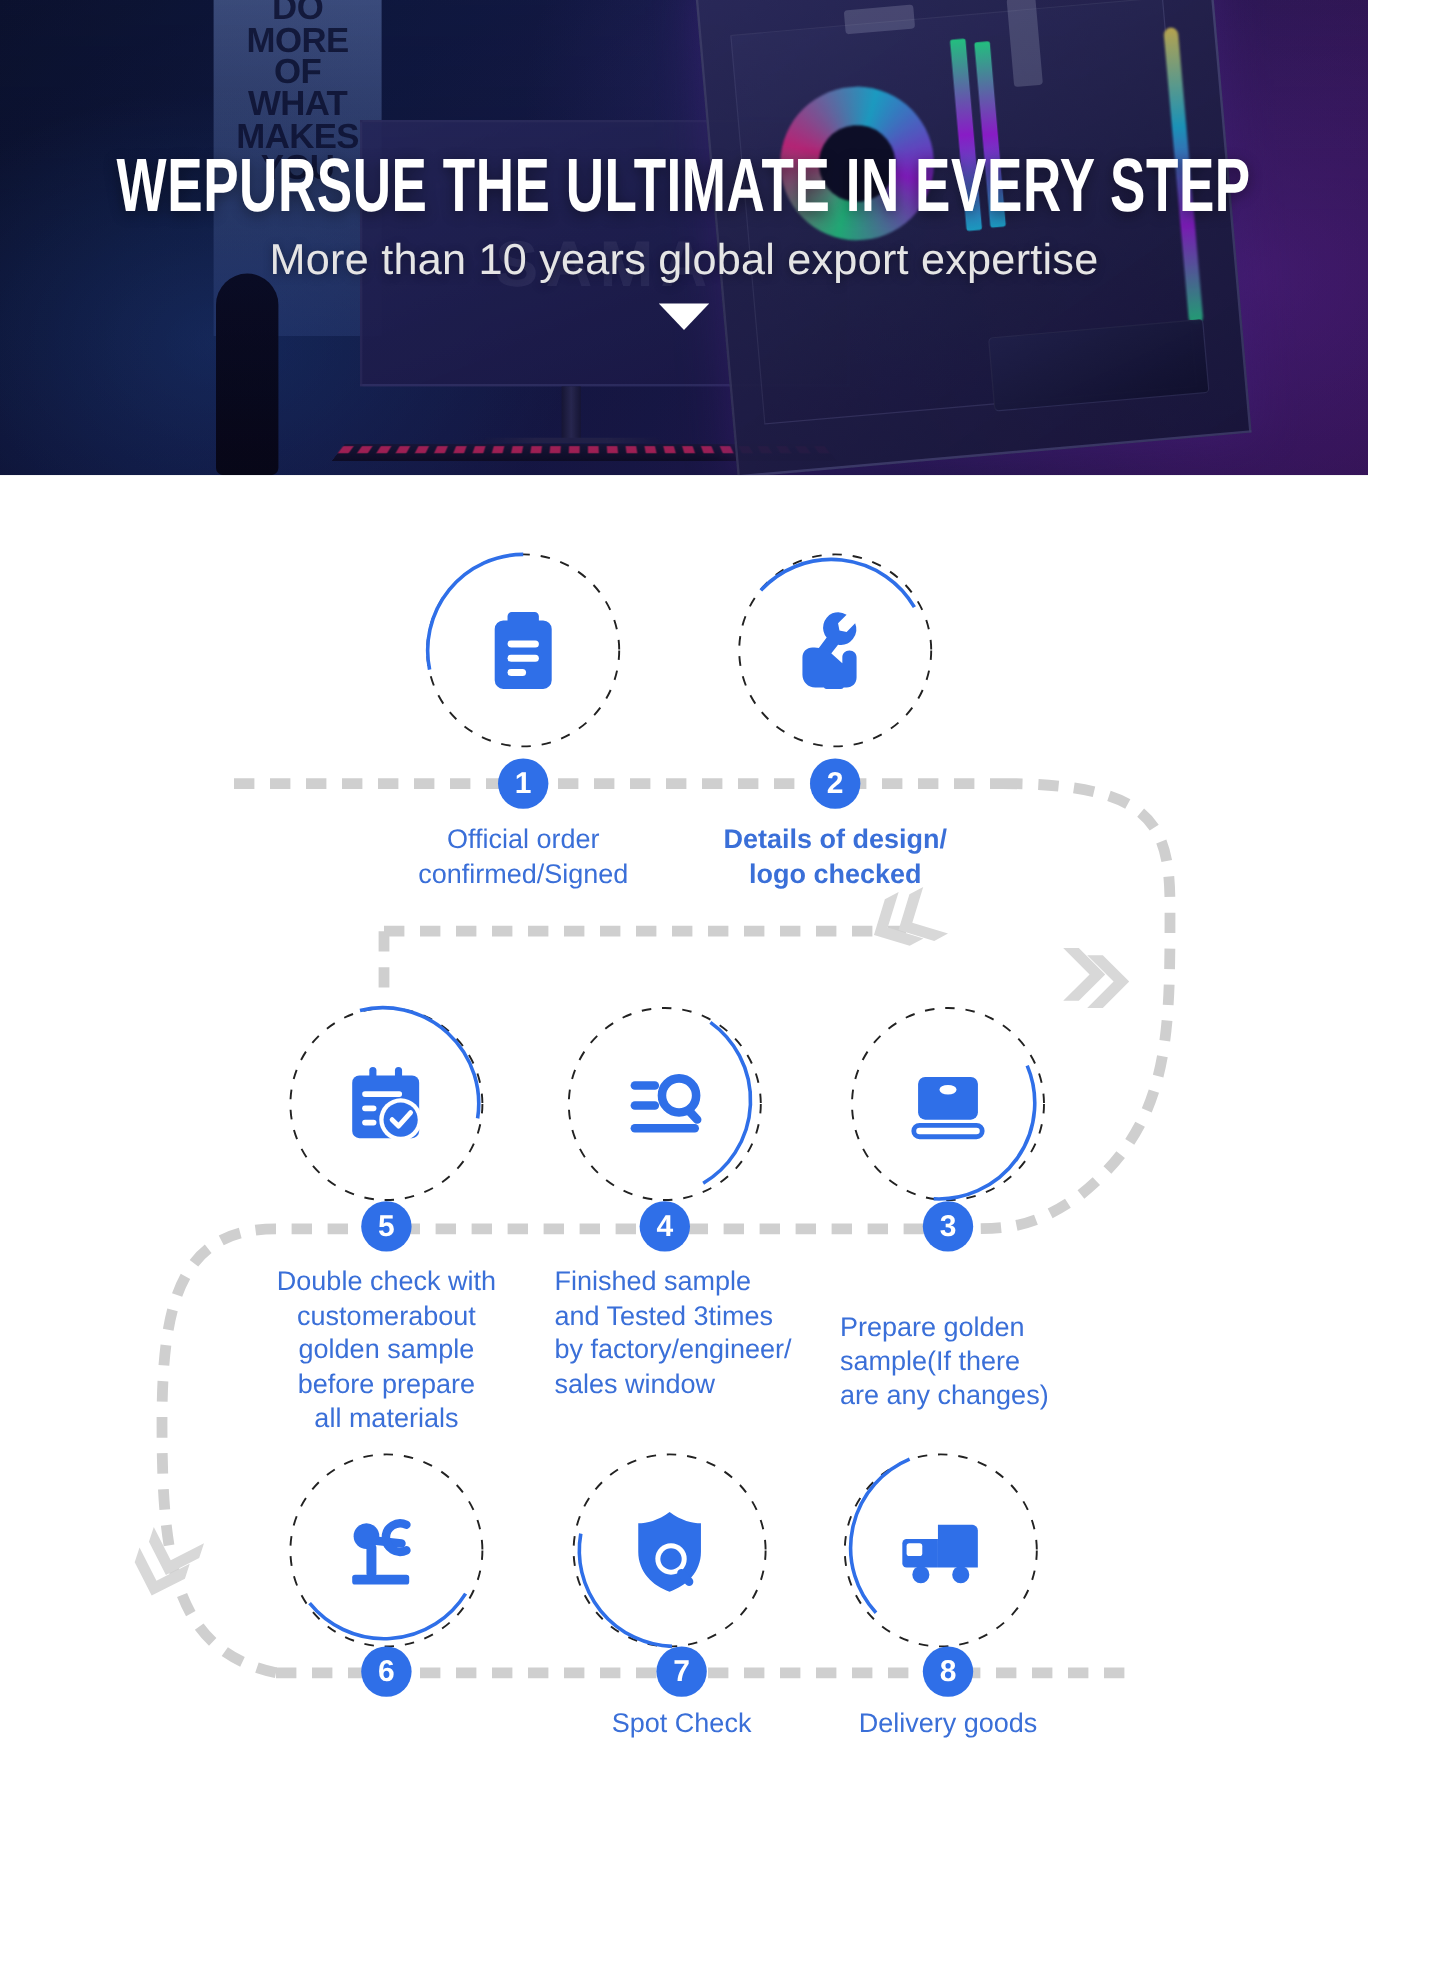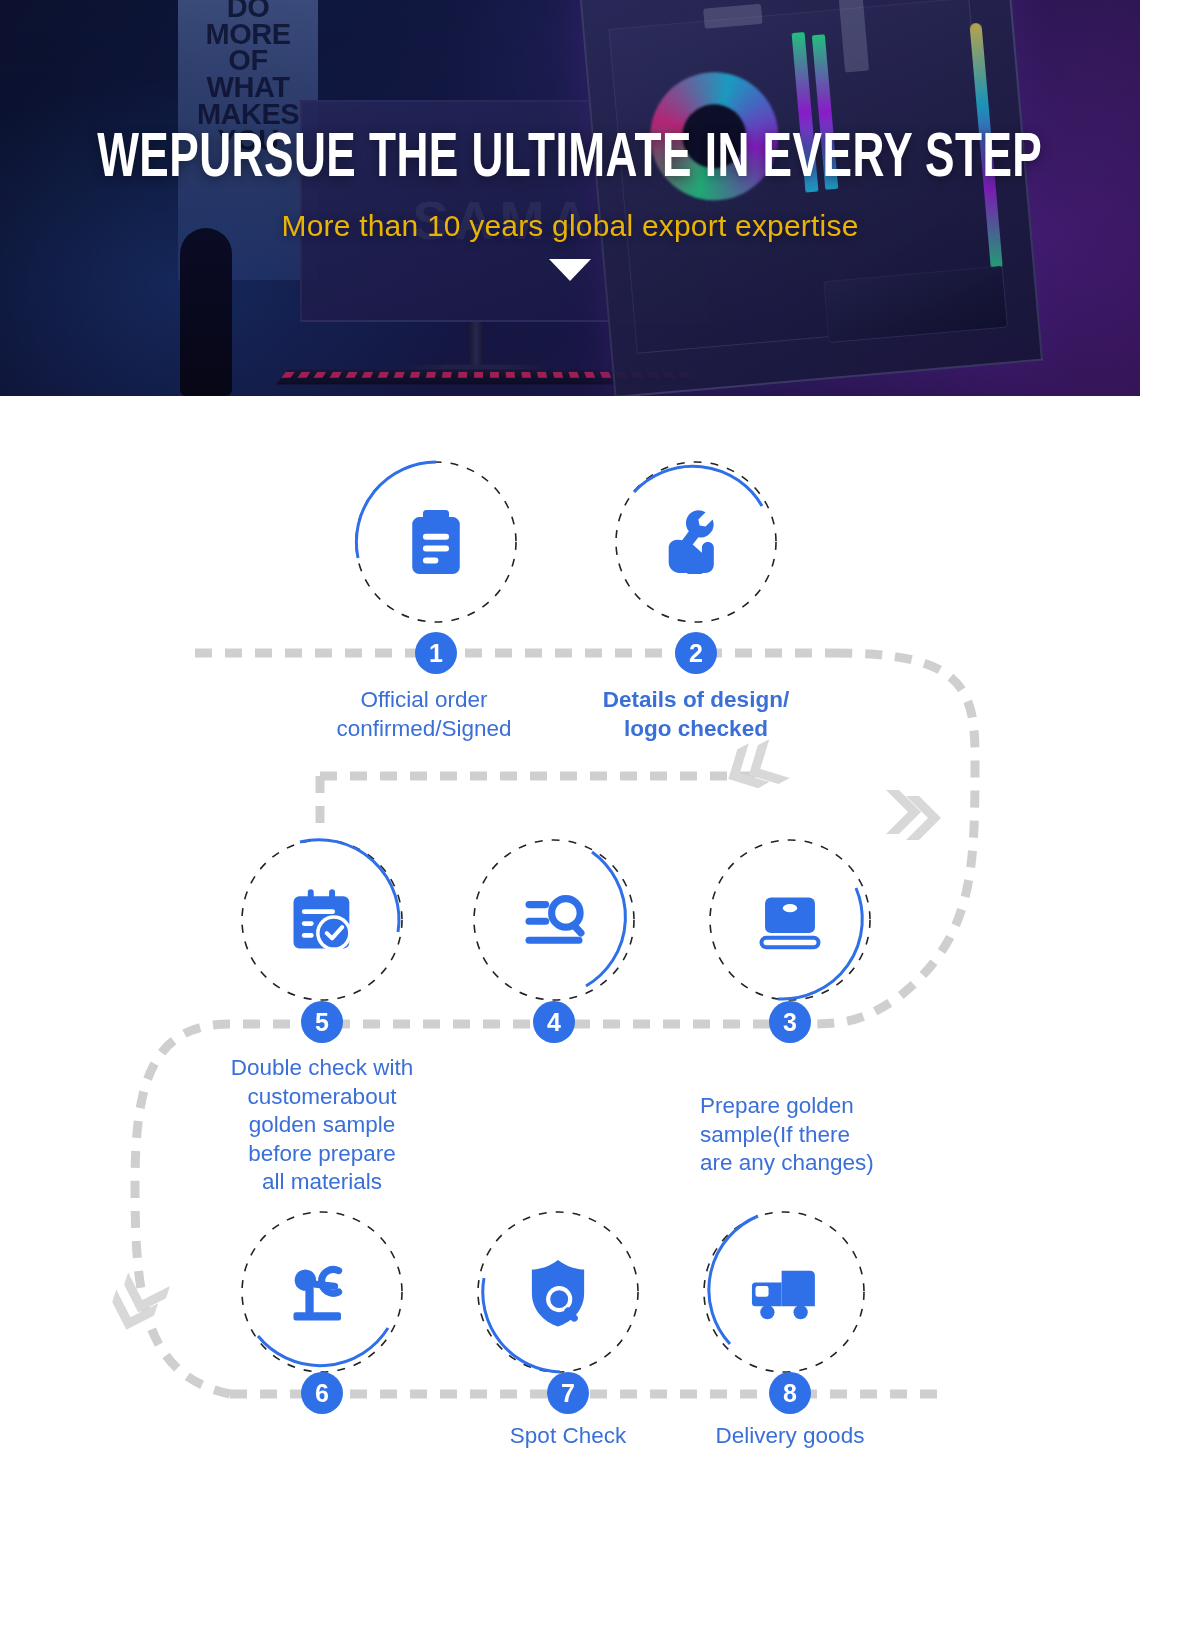--- a/index.html
+++ b/index.html
@@ -143,21 +143,21 @@
   .hero-text { position: absolute; inset: 0; display: flex; flex-direction: column;
                align-items: center; justify-content: flex-start; padding-top: 122px; }
   .hero-title {
     color: #ffffff; font-weight: 700; font-size: 47px; line-height: 1.0;
     letter-spacing: 0.5px; text-align: center;
     transform: scaleY(1.34) scaleX(0.94); transform-origin: top center;
     text-shadow: 0 2px 10px rgba(0,0,0,0.45);
     white-space: nowrap;
   }
   .hero-sub {
-    margin-top: 40px; color: #eab308; font-size: 30px; font-weight: 400;
+    margin-top: 26px; color: #e5e5e5; font-size: 36px; font-weight: 400;
     letter-spacing: 0.2px; text-shadow: 0 2px 8px rgba(0,0,0,0.4);
     white-space: nowrap;
   }
   .hero-caret {
     margin-top: 16px;
     width: 0; height: 0;
     border-left: 21px solid transparent;
     border-right: 21px solid transparent;
     border-top: 22px solid #ffffff;
   }
@@ -271,21 +271,21 @@
         <path d="M84 4 A80 80 0 0 0 6 100" fill="none" stroke="#2f6fe8" stroke-width="3"></path>
       </svg>
       <svg class="glyph" viewBox="0 0 64 64">
         <path fill="currentColor" d="M24 5h16a3 3 0 0 1 3 3v3h3a6 6 0 0 1 6 6v36a6 6 0 0 1-6 6H18a6 6 0 0 1-6-6V17a6 6 0 0 1 6-6h3V8a3 3 0 0 1 3-3z"></path>
         <rect x="21" y="25" width="22" height="5" rx="2.5" fill="#fff"></rect>
         <rect x="21" y="35" width="22" height="5" rx="2.5" fill="#fff"></rect>
         <rect x="21" y="45" width="13" height="5" rx="2.5" fill="#fff"></rect>
       </svg>
     </div>
     <div class="badge" style="left:415px; top:236px;">1</div>
-    <div class="caption" style="left:304px; top:290px; width:240px;">Official order
+    <div class="caption" style="left:316px; top:290px; width:240px;">Official order
 confirmed/Signed</div>
 
     <div class="node" style="left:612px; top:62px;">
       <svg class="ring" viewBox="0 0 168 168">
         <circle cx="84" cy="84" r="80" fill="none" stroke="#222" stroke-width="1.6" stroke-dasharray="8 9"></circle>
         <path d="M22 34 A80 80 0 0 1 150 48" fill="none" stroke="#2f6fe8" stroke-width="3"></path>
       </svg>
       <svg class="glyph" viewBox="0 0 64 64">
         <path fill="currentColor" d="M30 6a11 11 0 0 0-4 17l-6 8 7 6 7-9a11 11 0 0 0 12-15l-6 6-5-1-1-5 6-6a11 11 0 0 0-10-1z"></path>
         <path fill="currentColor" d="M16 30c-4 0-7 3-7 7v12c0 5 4 9 9 9h22c4 0 7-3 7-7V37c0-3-2-5-5-5s-5 2-5 5v4l-9-8c-3-2-8-3-12-3z"></path>
@@ -327,20 +327,24 @@
       </svg>
       <svg class="glyph" viewBox="0 0 64 64">
         <rect x="8" y="16" width="20" height="6" rx="3" fill="currentColor"></rect>
         <rect x="8" y="30" width="20" height="6" rx="3" fill="currentColor"></rect>
         <rect x="8" y="46" width="48" height="6" rx="3" fill="currentColor"></rect>
         <circle cx="42" cy="26" r="12" fill="none" stroke="currentColor" stroke-width="6"></circle>
         <rect x="49" y="33" width="6" height="14" rx="3" fill="currentColor" transform="rotate(-43 52 40)"></rect>
       </svg>
     </div>
     <div class="badge" style="left:533px; top:605px;">4</div>
+    <div class="caption" style="left:462px; top:658px; width:250px; text-align:left;">Finished sample
+and Tested 3times
+by factory/engineer/
+sales window</div>
 
     <div class="node" style="left:706px; top:440px;">
       <svg class="ring" viewBox="0 0 168 168">
         <circle cx="84" cy="84" r="80" fill="none" stroke="#222" stroke-width="1.6" stroke-dasharray="8 9"></circle>
         <path d="M150 52 A80 80 0 0 1 72 163" fill="none" stroke="#2f6fe8" stroke-width="3"></path>
       </svg>
       <svg class="glyph" viewBox="0 0 64 64">
         <rect x="11" y="13" width="42" height="30" rx="5" fill="currentColor"></rect>
         <ellipse cx="32" cy="22" rx="6" ry="3.4" fill="#fff"></ellipse>
         <rect x="8" y="47" width="48" height="8" rx="4" fill="none" stroke="currentColor" stroke-width="3.4"></rect>

